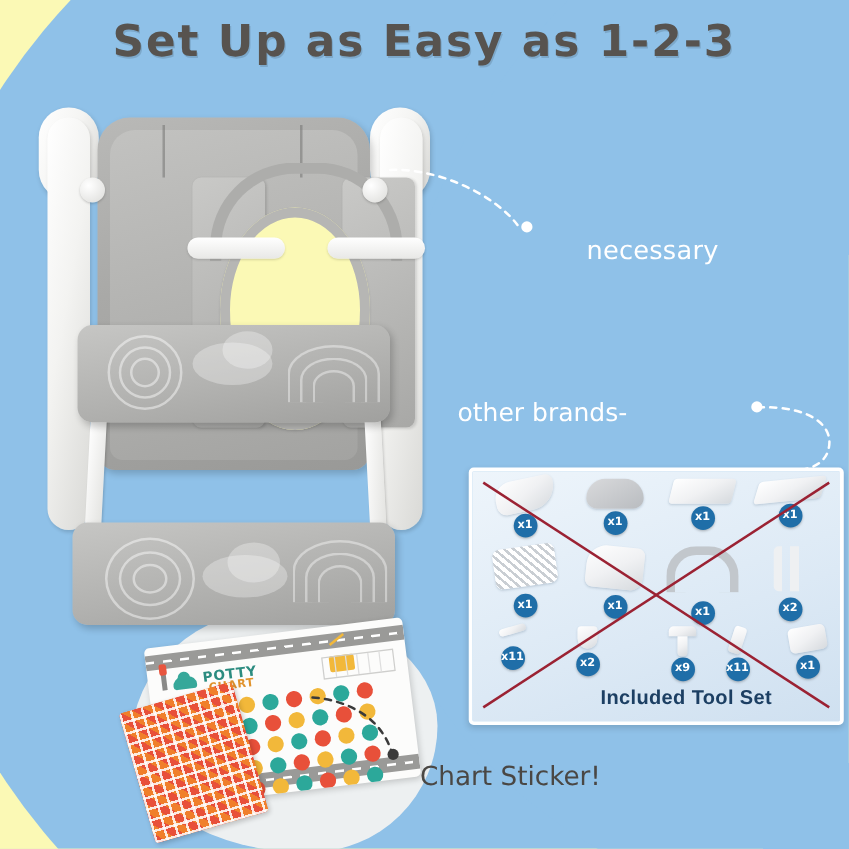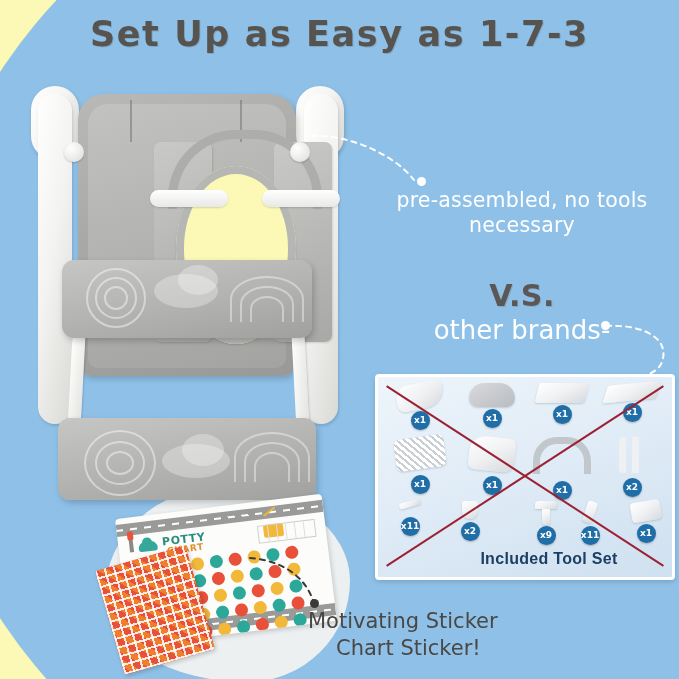--- a/index.html
+++ b/index.html
@@ -122,22 +122,22 @@
     z-index:25;
   }
   .txt-vs{
     position:absolute;left:372px;top:278px;width:300px;text-align:center;
     font-family:"DejaVu Sans", sans-serif;
     font-size:30px;font-weight:700;color:#5C5754;letter-spacing:.5px;
     text-shadow:1px 1px 0 rgba(0,0,0,.12);
     z-index:25;
   }
   .txt-other{
-    position:absolute;left:366px;top:318px;width:312px;text-align:center;
-    color:#ffffff;font-size:26px;line-height:25px;
+    position:absolute;left:366px;top:318px;width:312px;text-align:left;
+    color:#ffffff;font-size:20px;line-height:25px;
     font-family:"DejaVu Sans", sans-serif;
     z-index:25;
   }
   .txt-sticker{
     position:absolute;left:308px;top:608px;width:340px;
     color:#4A4744;font-size:21px;line-height:27px;
     font-family:"DejaVu Sans", sans-serif;
     z-index:30;
   }
   .txt-sticker .l2{display:block;padding-left:28px;}
@@ -228,21 +228,21 @@
 </head>
 <body>
 
 <div id="page">
 
   <div class="bg-yellow"></div>
   <div class="bg-blue"></div>
   <div class="bg-blue2"></div>
   <div class="bg-white-blob"></div>
 
-  <div class="title">Set Up as Easy as 1-7-3</div>
+  <div class="title">Set Up as Easy as 1-2-3</div>
 
   <div class="product">
 
     <div class="knob knob-l"></div>
     <div class="knob knob-r"></div>
 
     <div class="rail rail-l"></div>
     <div class="rail rail-r"></div>
 
     <div class="seat-body">
@@ -285,25 +285,23 @@
       <div class="arcline" style="left:196px;top:34px;width:32px;height:28px;"></div>
     </div>
   </div>
 
   <svg class="connector" style="left:310px;top:128px;width:130px;height:70px;" width="130" height="70" viewBox="0 0 130 70">
     <path d="M2,8 C40,6 86,28 104,52" fill="none" stroke="#ffffff" stroke-width="2" stroke-dasharray="5 5" stroke-linecap="round"></path>
   </svg>
   <div class="cdot" style="left:417px;top:177px;width:9px;height:9px;background:#ffffff;"></div>
 
   <div class="txt-pre">
-    <div>pre-assembled, no tools</div>
     <div>necessary</div>
   </div>
 
-  <div class="txt-vs">V.S.</div>
 
   <div class="txt-other">
     <div>other brands-</div>
   </div>
 
   <svg class="connector" style="left:600px;top:320px;width:78px;height:62px;" width="78" height="62" viewBox="0 0 78 62">
     <path d="M6,6 C46,4 70,20 62,42 C58,52 46,56 38,56" fill="none" stroke="#ffffff" stroke-width="2" stroke-dasharray="5 5" stroke-linecap="round"></path>
   </svg>
   <div class="cdot" style="left:601px;top:321px;width:9px;height:9px;background:#ffffff;"></div>
 
@@ -406,17 +404,16 @@
     </div>
   </div>
   <div class="stickersheet"></div>
 
   <svg class="connector" style="left:248px;top:556px;width:90px;height:66px;" width="90" height="66" viewBox="0 0 90 66">
     <path d="M2,2 C30,4 58,18 66,48" fill="none" stroke="#3A3A3A" stroke-width="2" stroke-dasharray="5 5" stroke-linecap="round"></path>
   </svg>
   <div class="cdot" style="left:310px;top:599px;width:9px;height:9px;background:#3A3A3A;"></div>
 
   <div class="txt-sticker">
-    <span>Motivating Sticker</span>
     <span class="l2">Chart Sticker!</span>
   </div>
 
 </div>
 
 </body></html>

